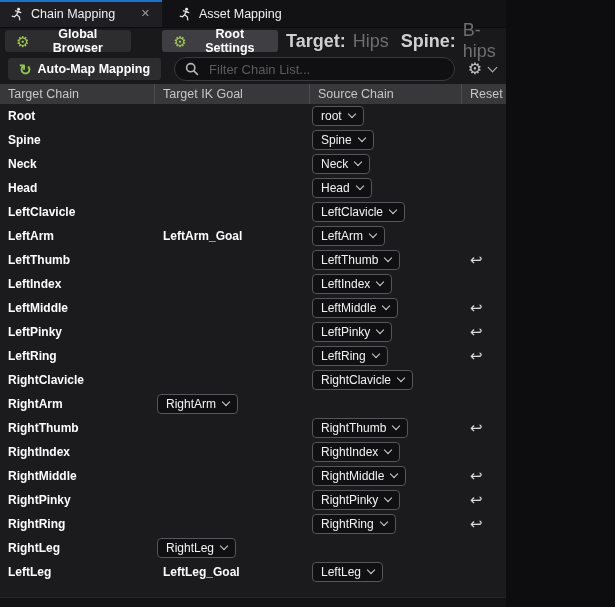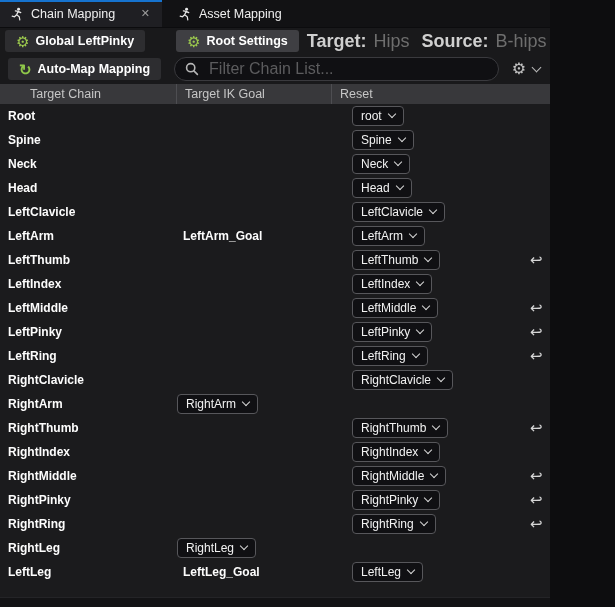--- a/index.html
+++ b/index.html
@@ -1,17 +1,17 @@
 <!DOCTYPE html>
 <html><head>
 <meta charset="utf-8">
 <style>
   html,body{margin:0;padding:0;background:#0d0d0f;}
   *{box-sizing:border-box;font-family:"Liberation Sans",sans-serif;}
-  .app{position:relative;width:550px;height:607px;background:#6d28d9;overflow:hidden;color:#fff;}
+  .app{position:relative;width:506px;height:607px;background:#6d28d9;overflow:hidden;color:#fff;}
 
   
   .tabbar{display:flex;height:28px;background:#121214;border-bottom:1px solid #0c0c0e;}
   .tab{display:flex;align-items:center;height:100%;padding:0 10px;cursor:default;position:relative;}
   .tab.active{background:#1f1f23;width:162px;}
   .tab.active .accent{position:absolute;top:0;left:0;right:0;height:2px;background:#1673cf;}
   .tab-label{font-size:12.5px;color:#efefef;margin-left:7px;white-space:nowrap;}
   .tab .close{margin-left:auto;color:#9c9c9c;font-size:11px;padding:0 2px;}
   .tab.inactive{margin-left:6px;}
 
@@ -26,36 +26,36 @@
   .kv .v{color:#6e6e6e;margin-left:7px;}
   #root-settings{margin-left:31px;}
   #source-kv{margin-left:12px;}
 
   
   .toolbar-row{display:flex;align-items:center;height:30px;background:#19191b;padding:0 10px 0 8px;}
   .btn .refresh{color:#8fc74a;font-size:15px;line-height:1;font-weight:700;}
   .search{flex:1;display:flex;align-items:center;height:24px;margin-left:13px;background:#101013;
           border:1px solid #3a3a3e;border-radius:12px;padding:0 10px;}
   .search input{flex:1;background:transparent;border:none;outline:none;color:#d8d8d8;
-                font-size:16px;margin-left:8px;}
+                font-size:13px;margin-left:8px;}
   .search input::placeholder{color:#5c5c5e;}
   .menu-btn{display:flex;align-items:center;gap:7px;margin-left:13px;}
   .menu-btn .gear{color:#c2c2c2;font-size:16px;line-height:1;}
   .chev{display:inline-block;width:6px;height:6px;border-right:1.5px solid #d6d6d6;
         border-bottom:1.5px solid #d6d6d6;transform:rotate(45deg);margin-top:-4px;}
   .menu-btn .chev{width:7px;height:7px;border-color:#b8b8b8;}
 
   
   .grid{display:grid;grid-template-columns:155px 155px 152px 1fr;align-items:center;}
-  .thead{height:20px;background:#38383b;padding-left:22px;}
+  .thead{height:20px;background:#38383b;}
   .thead .cell{height:20px;display:flex;align-items:center;padding-left:8px;color:#c6c6c6;
                font-size:12.5px;}
   .thead .cell.sep{border-right:1px solid #4e4e52;}
   .tbody{background:#1b1b1d;}
-  .trow{height:24px;gap:20px;}
+  .trow{height:24px;}
   .cell-label{padding-left:8px;font-size:12px;font-weight:700;color:#fdfdfd;white-space:nowrap;}
   .cell-dd{padding-left:2px;}
   .dd{display:inline-flex;align-items:center;gap:7px;height:20px;background:#101013;
       border:1px solid #57575b;border-radius:4px;color:#f2f2f2;font-size:12px;padding:0 8px;}
   .cell-reset{padding-left:8px;}
   .undo{background:none;border:none;color:#d6d6d6;font-size:15px;line-height:1;padding:0;}
 
   
   .filler{height:13px;background:#1b1b1d;}
   .hscroll{height:10px;background:#131315;border-top:1px solid #242427;}
@@ -80,32 +80,32 @@
         <circle cx="9.8" cy="2.6" r="1.7" fill="#e8e8e8"></circle>
         <path d="M9.3 5 L7.6 8.8 M9.3 5 L12.3 6.4 M9.3 5 L6.1 4.5 M7.6 8.8 L10.6 11.3 L11.2 14.6 M7.6 8.8 L5.1 11.2 L2.5 10.5" stroke="#e8e8e8" stroke-width="1.4" fill="none" stroke-linecap="round"></path>
       </svg>
       <span class="tab-label">Asset Mapping</span>
     </div>
   </div>
 
   <div class="settings-row">
     <button class="btn">
       <span class="gear">⚙</span>
-      <span>Global LeftPinky</span>
+      <span>Global Browser</span>
     </button>
     <button class="btn selected" id="root-settings">
       <span class="gear">⚙</span>
       <span>Root Settings</span>
     </button>
     <span class="kv">
       <span class="k">Target:</span>
       <span class="v">Hips</span>
     </span>
     <span class="kv" id="source-kv">
-      <span class="k">Source:</span>
+      <span class="k">Spine:</span>
       <span class="v">B-hips</span>
     </span>
   </div>
 
   <div class="toolbar-row">
     <button class="btn">
       <span class="refresh">↻</span>
       <span>Auto-Map Mapping</span>
     </button>
     <div class="search">
@@ -117,20 +117,21 @@
     </div>
     <div class="menu-btn">
       <span class="gear">⚙</span>
       <span class="chev"></span>
     </div>
   </div>
 
   <div class="thead grid">
     <div class="cell sep">Target Chain</div>
     <div class="cell sep">Target IK Goal</div>
+    <div class="cell sep">Source Chain</div>
     <div class="cell">Reset</div>
   </div>
 
   <div class="tbody">
       <div class="trow grid">
         <div class="cell-label">Root</div>
         <div class="cell-label"></div>
         <div class="cell-dd"><button class="dd">
             <span>root</span>
             <span class="chev"></span>

